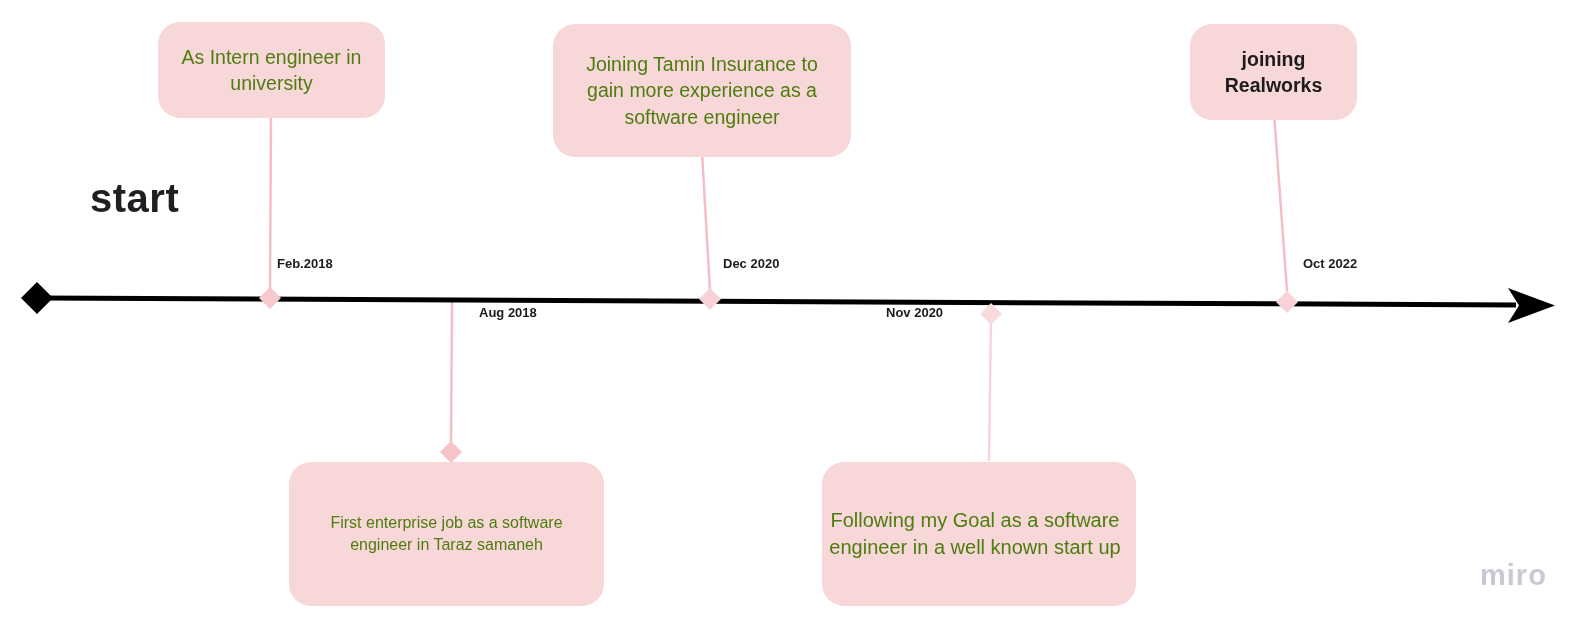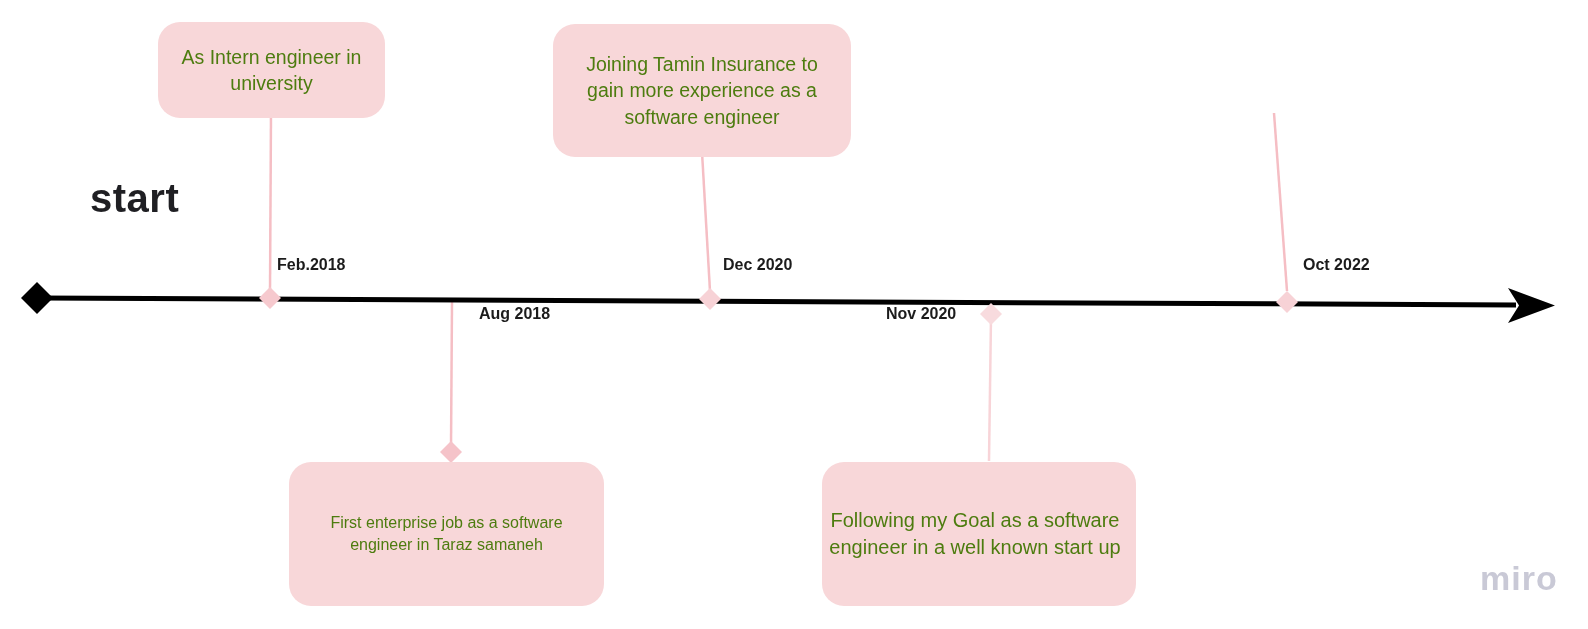--- a/index.html
+++ b/index.html
@@ -23,38 +23,38 @@
     font-size:19.5px; line-height:1.35;
     padding:0 14px; box-sizing:border-box;
   }
   .card-0 { left:158px; top:22px;  width:227px; height:96px; }
   .card-1 { left:289px; top:462px; width:315px; height:144px; font-size:16px; }
   .card-2 { left:553px; top:24px;  width:298px; height:133px;text-align:center; }
   .card-3 { left:822px; top:462px; width:314px; height:144px; font-size:20px;padding-left:6px; }
   .card-4 { left:1190px; top:24px; width:167px; height:96px; font-weight:700; color:#1c1c1c; }
   .date {
     position:absolute; z-index:2;
-    font-weight:700; font-size:16px; color:#1c1c1c;
+    font-weight:700; font-size:13px; color:#1c1c1c;
     white-space:nowrap;
   }
   .date-0 { left:277px;  top:256px; }
   .date-1 { left:479px;  top:305px; }
   .date-2 { left:723px;  top:256px; }
   .date-3 { left:886px;  top:305px; }
   .date-4 { left:1303px; top:256px; }
   .start-label {
     position:absolute; z-index:2;
     left:90px; top:176px;
     font-size:40px; font-weight:800;
     color:#1f1f23; letter-spacing:0.5px;
   }
   .watermark {
     position:absolute; z-index:2;
     left:1480px; top:559px;
-    font-size:34px; font-weight:700;
+    font-size:29px; font-weight:700;
     color:#c9c9d6; letter-spacing:1px;
   }
 </style>
 </head>
 <body>
 
 <div class="canvas">
 
   <svg class="graphics" width="1588" height="629" viewBox="0 0 1588 629">
 
@@ -82,20 +82,23 @@
   </div>
   <div class="card card-1">
     <span>First enterprise job as a software engineer in Taraz samaneh</span>
   </div>
   <div class="card card-2">
     <span>Joining Tamin Insurance to gain more experience as a software engineer</span>
   </div>
   <div class="card card-3">
     <span>Following my Goal as a software engineer in a well known start up</span>
   </div>
+  <div class="card card-4">
+    <span>joining Realworks</span>
+  </div>
 
   <div class="date date-0">Feb.2018</div>
   <div class="date date-1">Aug 2018</div>
   <div class="date date-2">Dec 2020</div>
   <div class="date date-3">Nov 2020</div>
   <div class="date date-4">Oct 2022</div>
 
   <div class="watermark">miro</div>
 
 </div>

